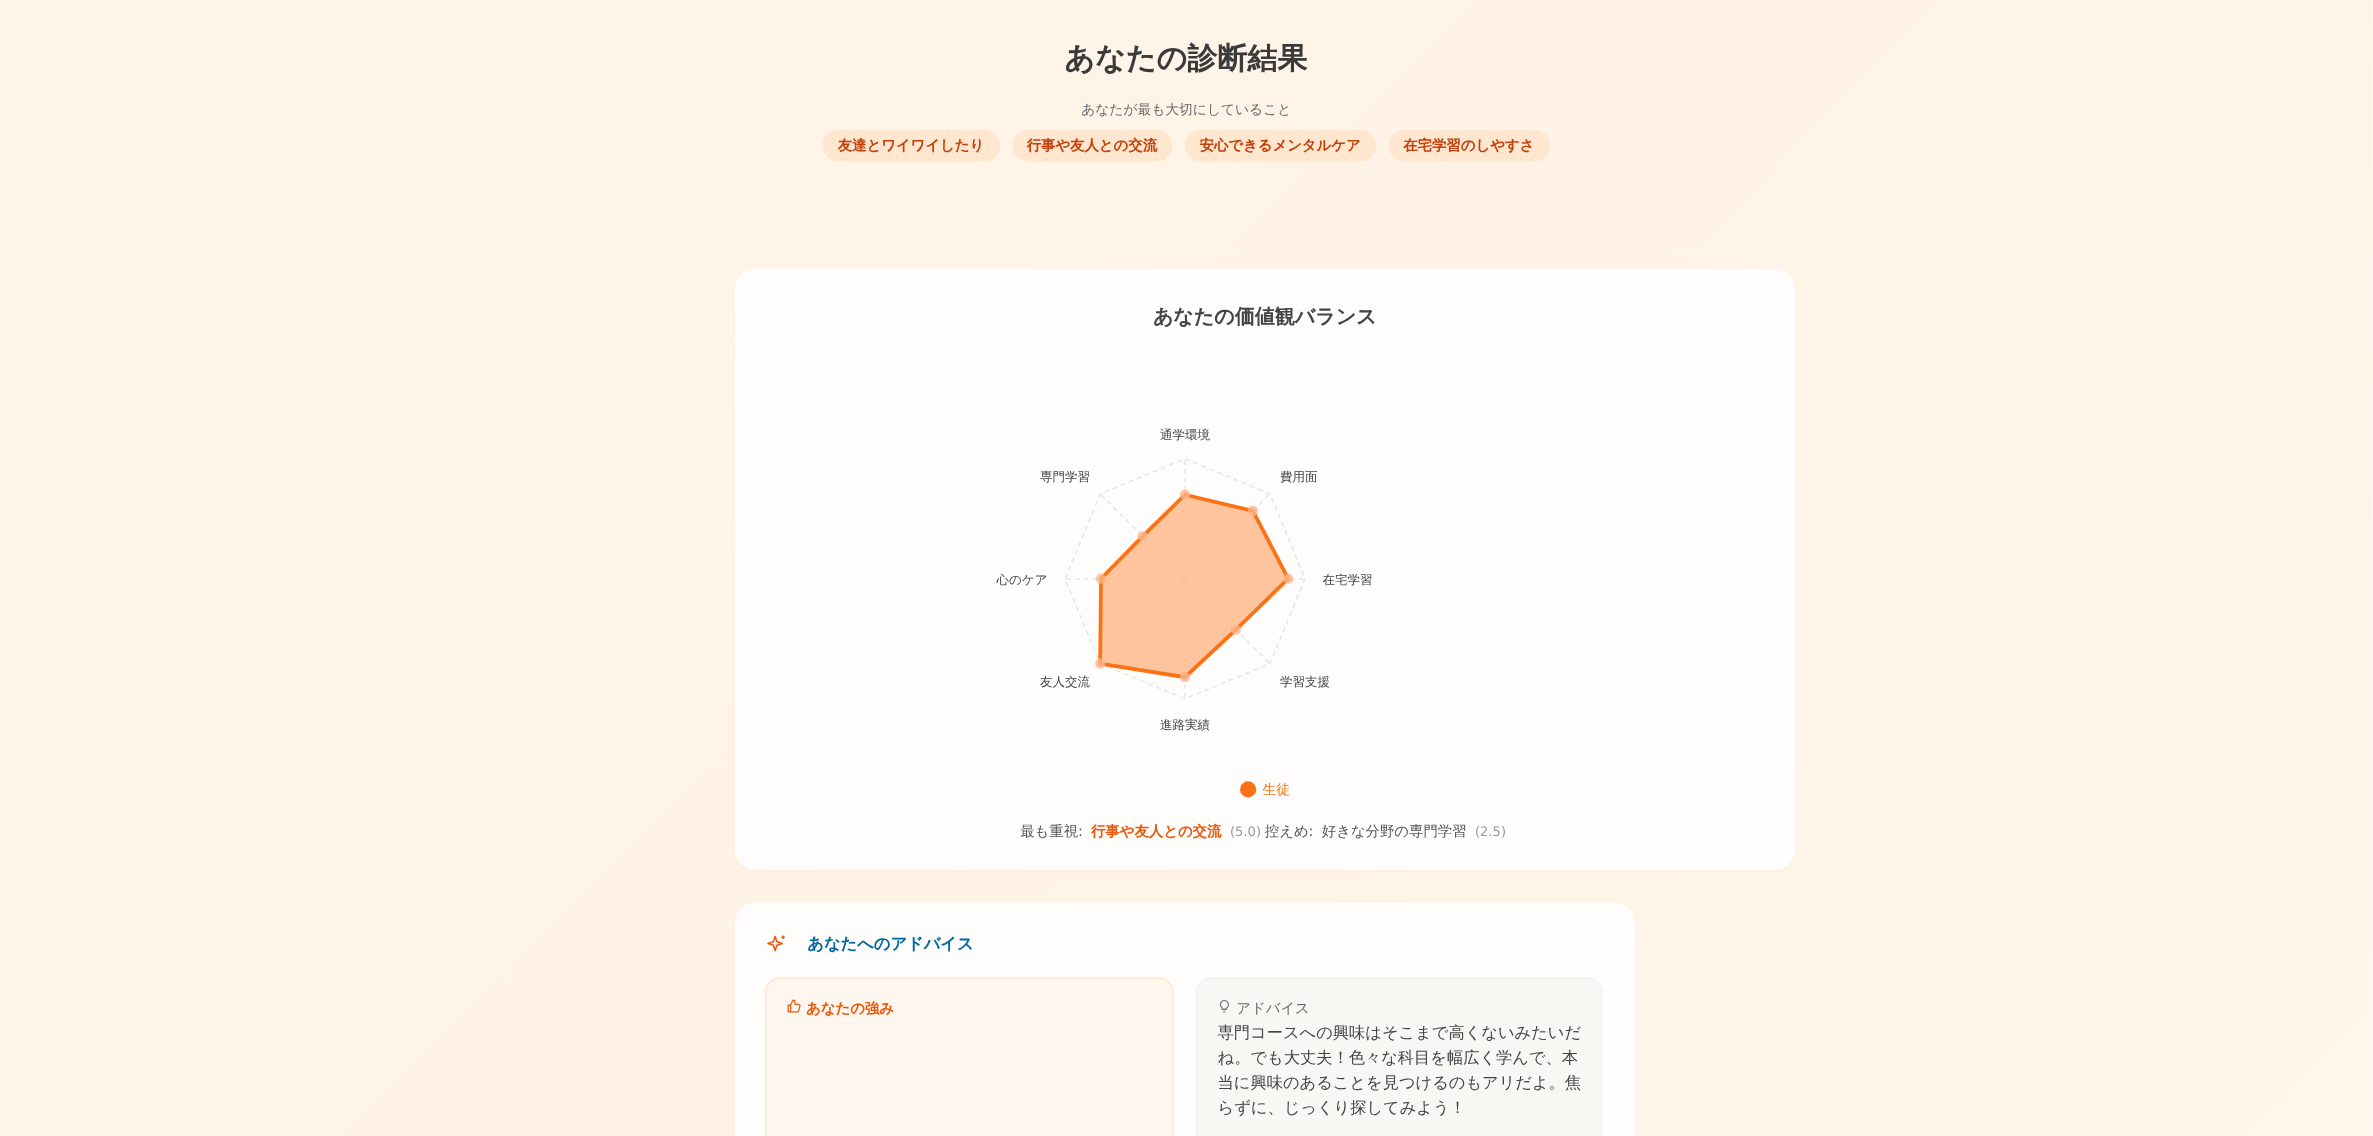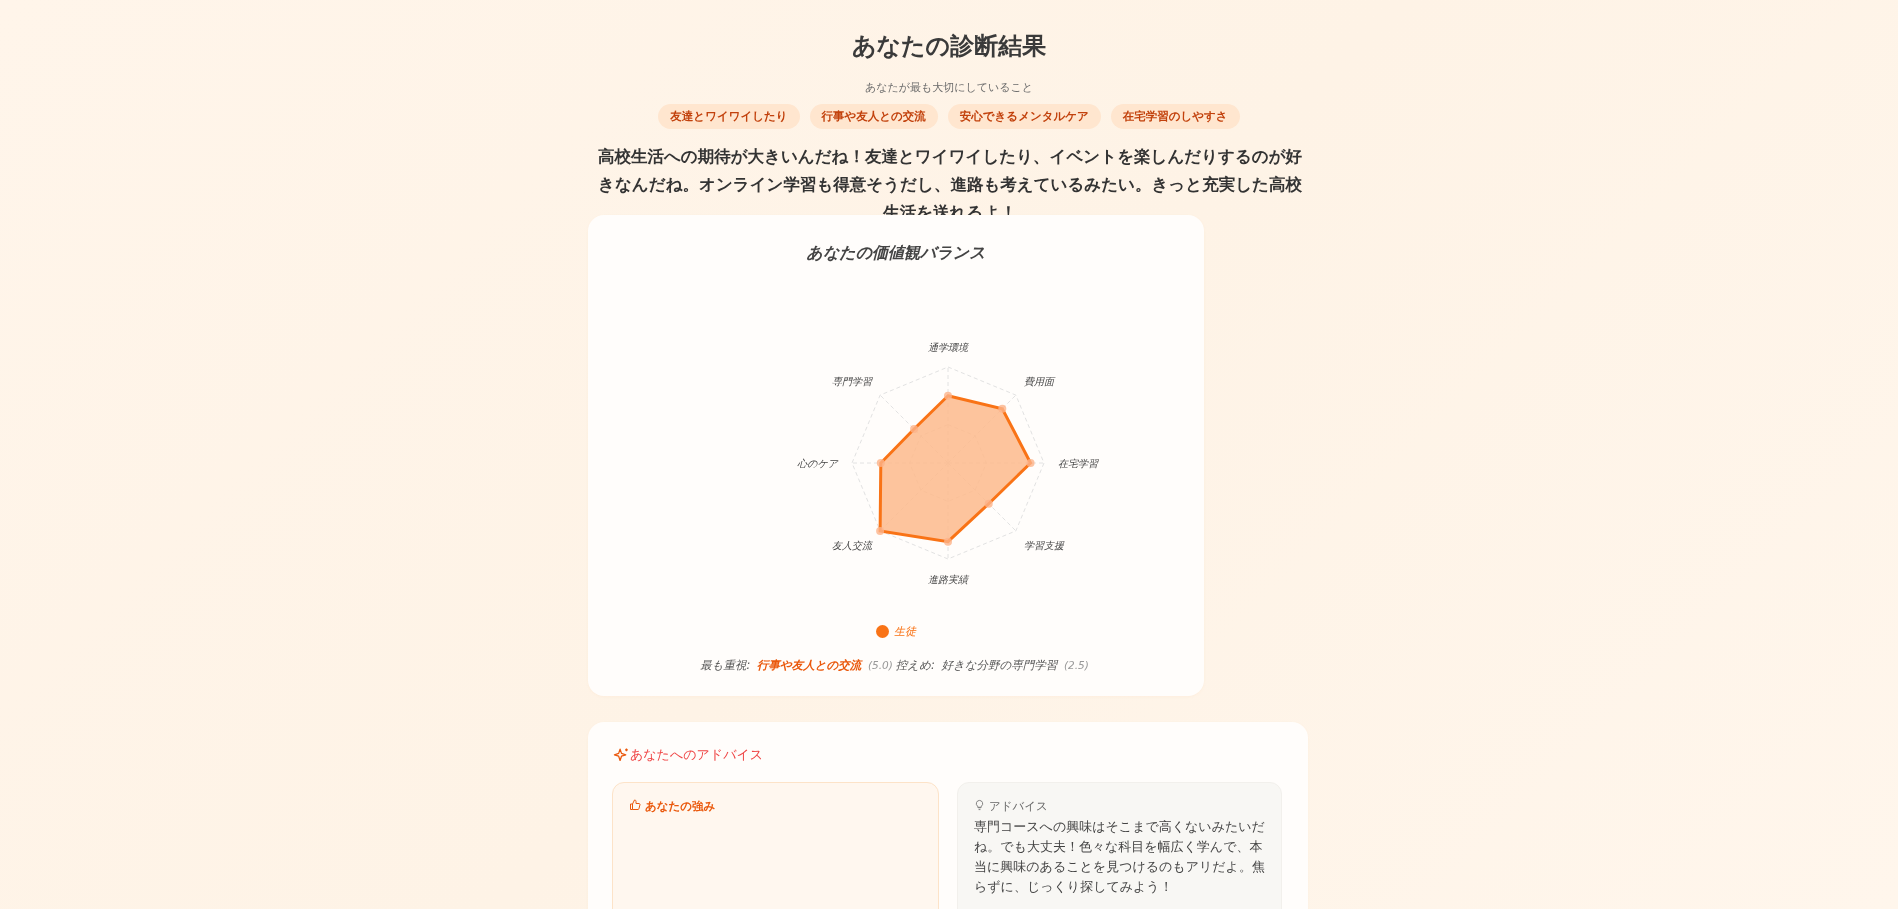--- a/index.html
+++ b/index.html
@@ -29,21 +29,21 @@
   }
   .summary {
     position: absolute; top: 143px; left: 592px; width: 716px;
     text-align: center; font-size: 16.5px; font-weight: bold; line-height: 28px; color: #333;
   }
 
   .card {
     position: absolute; background: #fffdfb; border-radius: 16px;
     box-shadow: 0 1px 3px rgba(240,150,80,0.06);
   }
-  .chart-card { left: 588px; top: 215px; width: 616px; height: 481px; font-style: italic; }
+  .chart-card { left: 588px; top: 215px; width: 848px; height: 481px; }
   .chart-title {
     position: absolute; top: 28px; left: 0; width: 100%; text-align: center;
     font-size: 16px; font-weight: bold; color: #444;
   }
   .radar-svg { position: absolute; left: 0; top: 0; }
   .axis-label { font-size: 10px; fill: #444; font-family: "DejaVu Sans", sans-serif; }
 
   .legend {
     position: absolute; top: 409px; left: 0; width: 100%;
     display: flex; justify-content: center; align-items: center; gap: 5px; text-align: center;
@@ -54,22 +54,22 @@
   .stats {
     position: absolute; top: 443px; left: 0; width: 100%;
     display: flex; justify-content: center; font-size: 11.5px; color: #555;
   }
   .stat-group span { margin-right: 3px; }
   .stat-top-name { color: #ea580c; font-weight: bold; }
   .stat-score { color: #999; font-size: 10.5px; }
 
   .advice-card { left: 588px; top: 722px; width: 720px; height: 220px; }
   .advice-header {
-    position: absolute; top: 24px; left: 25px; display: flex; align-items: center; gap: 0;
-    font-size: 13px; font-weight: normal; color: #ef4444;
+    position: absolute; top: 24px; left: 25px; display: flex; align-items: center; gap: 16px;
+    font-size: 13px; font-weight: bold; color: #0369a1;
   }
   .advice-header svg { display: block; }
   .box {
     position: absolute; top: 60px; height: 160px; border-radius: 12px; padding: 16px 16px;
   }
   .box-strength { left: 24px; width: 327px; background: #fff7ef; border: 1px solid #fde3c8; }
   .box-advice { left: 369px; width: 325px; background: #f8f7f4; border: 1px solid #f2f0ec; }
   .box-head { display: flex; align-items: center; gap: 4px; font-size: 11.5px; margin-bottom: 3px; }
   .box-strength .box-head { color: #ea580c; font-weight: bold; }
   .box-advice .box-head { color: #666; }
@@ -83,21 +83,20 @@
   <h1 class="title">あなたの診断結果</h1>
   <div class="subtitle">あなたが最も大切にしていること</div>
 
   <div class="pills">
     <span class="pill">友達とワイワイしたり</span>
     <span class="pill">行事や友人との交流</span>
     <span class="pill">安心できるメンタルケア</span>
     <span class="pill">在宅学習のしやすさ</span>
   </div>
 
-  <p class="summary">高校生活への期待が大きいんだね！友達とワイワイしたり、イベントを楽しんだりするのが好きなんだね。オンライン学習も得意そうだし、進路も考えているみたい。きっと充実した高校生活を送れるよ！</p>
 
   <section class="card chart-card">
     <h2 class="chart-title">あなたの価値観バランス</h2>
 
     <svg class="radar-svg" id="radar" width="720" height="400">
         <polygon points="360,209.6 387.1529003975634,220.84709960243657 398.4,248 387.1529003975634,275.1529003975634 360,286.4 332.8470996024366,275.1529003975634 321.6,248 332.8470996024366,220.84709960243657" fill="none" stroke="#e2e2e2" stroke-width="1" stroke-dasharray="4 3"></polygon>
         <polygon points="360,152 427.88225099390854,180.11774900609146 456,248 427.88225099390854,315.88225099390854 360,344 292.11774900609146,315.88225099390854 264,248 292.11774900609146,180.11774900609146" fill="none" stroke="#e2e2e2" stroke-width="1" stroke-dasharray="4 3"></polygon>
         <line x1="360" y1="248" x2="360" y2="152" stroke="#e2e2e2" stroke-width="1" stroke-dasharray="4 3"></line>
         <line x1="360" y1="248" x2="427.88225099390854" y2="180.11774900609146" stroke="#e2e2e2" stroke-width="1" stroke-dasharray="4 3"></line>
         <line x1="360" y1="248" x2="456" y2="248" stroke="#e2e2e2" stroke-width="1" stroke-dasharray="4 3"></line>

